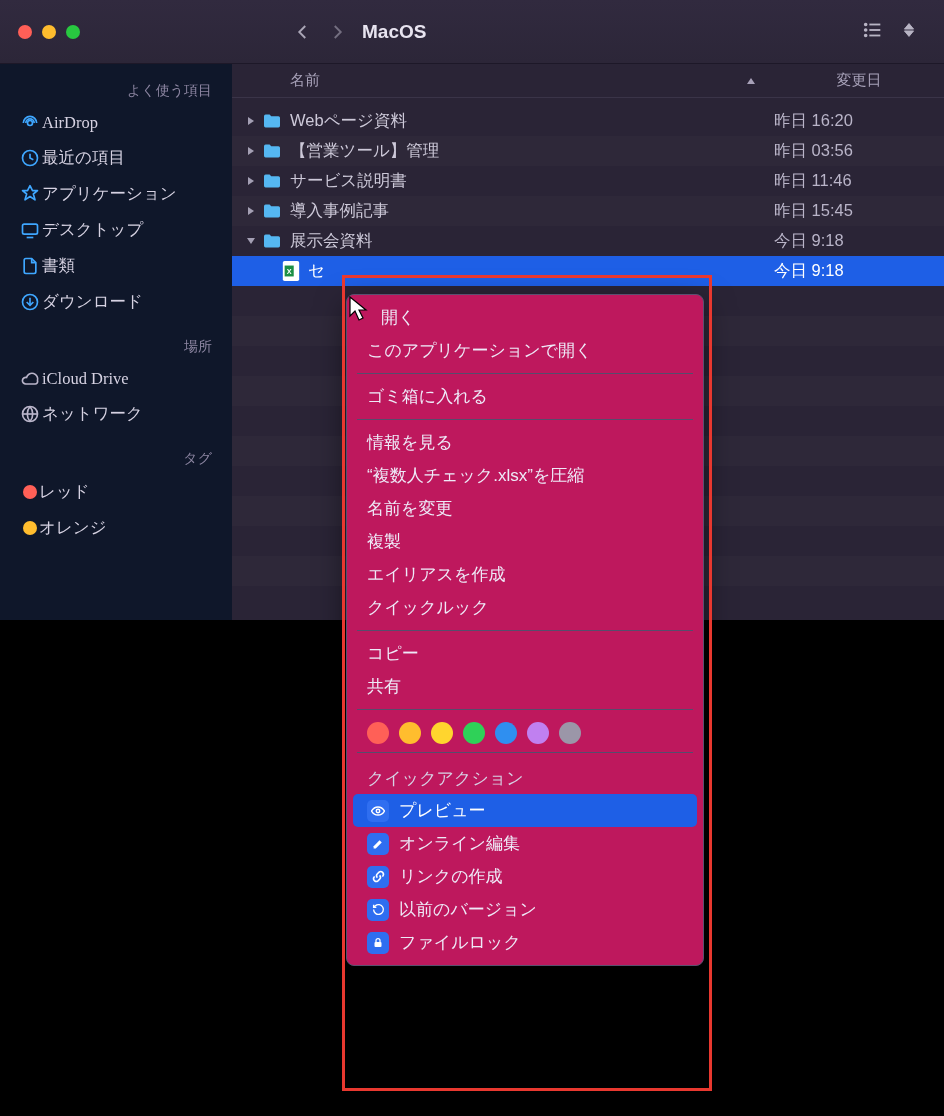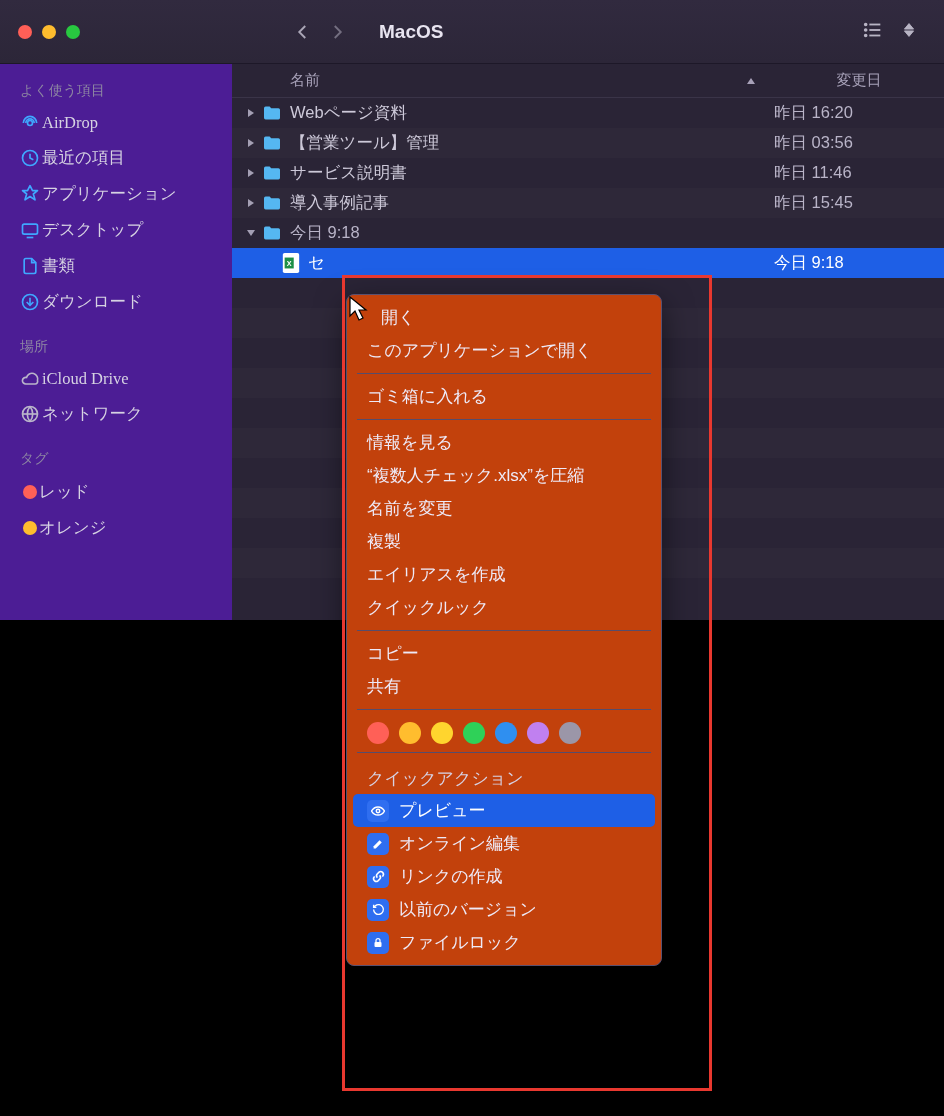--- a/index.html
+++ b/index.html
@@ -34,33 +34,34 @@
   }
   .traffic-lights { display: flex; gap: 10px; margin-right: 24px; padding-left:6px;}
   .tl { width: 14px; height: 14px; border-radius: 50%; }
   .tl.red { background:#ff5f57; }
   .tl.yellow { background:#febc2e; }
   .tl.green { background:#28c840; }
   .nav-btns { display:flex; gap:16px; margin-left:190px; }
   .nav-btn { width:18px; height:18px; opacity:.5; }
   .nav-btn svg { width:18px; height:18px; stroke:#b8b4c4; stroke-width:2.5; fill:none; }
   .nav-btn.back { opacity:.9; }
-  .toolbar-title { color:#e8e4f0; font-size:19px; font-weight:600; margin-left:33px;text-align:center; }
+  .toolbar-title { color:#e8e4f0; font-size:19px; font-weight:600; margin-left:16px;text-align:center; }
   .toolbar-right { margin-left:auto; display:flex; align-items:center; gap:14px; padding-right:12px;}
   .toolbar-ico { width:22px; height:22px; stroke:#b8b4c4; fill:#b8b4c4; }
 
   
   .split { display:flex; flex:1; min-height:0; }
   .sidebar {
     width: 232px;
-    background: #4c1d95;
+    background: #0f172a;
     padding: 14px 0 8px 0;
     color:#beb9ce;
     font-size:16px;
     overflow:hidden;
+    text-align:right;
   }
   .sb-section-label {
     font-size:14px; color:#8d86a2; padding:4px 20px 6px 20px; font-weight:500;
   }
   .sb-item {
     display:flex; align-items:center; gap:2px;
     padding:7px 18px 7px 20px;
     color:#d6d2e2;
     cursor:default;
     font-family:Liberation Serif, serif;
@@ -82,21 +83,21 @@
     display:flex; align-items:center;
     height:34px;
     border-bottom:1px solid #3a3448;
     color:#a7a1b8; font-size:15px;
     padding-left:58px;
   }
   .col-name { flex:1; display:flex; align-items:center; gap:6px;}
   .col-date { width:170px;text-align:center; }
   .sort-caret { width:10px; height:10px; }
 
-  .rows { flex:1; position:relative; }
+  .rows { flex:1; position:relative;margin-top:8px; }
   .row {
     display:flex; align-items:center;
     height:30px;
     padding-left:12px;
     color:#cdc9d9;
     font-size:16.5px;
   }
   .row.alt { background:#2e2839; }
   .row .disclosure { width:14px; display:flex; justify-content:center; opacity:.85;}
   .row .disclosure svg { width:10px; height:10px; fill:#bab5ca; }
@@ -117,22 +118,22 @@
   
   .ctx-highlight {
     position:absolute;
     border:3px solid #e8382f;
     pointer-events:none;
     z-index:50;
   }
   .context-menu {
     position:absolute;
     left:346px; top:294px;
-    width:316px;
-    background:#c2410c;
+    width:358px;
+    background:#be185d;
     border:1px solid #5b5070;
     border-radius:8px;
     box-shadow:0 10px 30px rgba(0,0,0,.5);
     padding:6px 0;
     color:#eeeaf8;
     font-size:17px;
     z-index:40;
   }
   .cm-item {
     padding:5px 20px;
@@ -341,20 +342,21 @@
         </div>
         <div class="row">
           <span class="disclosure">
               <svg viewBox="0 0 10 10">
                 <polygon points="1,2 9,2 5,8"></polygon>
               </svg>
             </span>
           <svg class="folder-ico" viewBox="0 0 24 20" fill="#55b7f2">
               <path d="M2 4a2 2 0 0 1 2-2h5l2 2h9a2 2 0 0 1 2 2v10a2 2 0 0 1-2 2H4a2 2 0 0 1-2-2z"></path>
             </svg>
+          <span class="fname">展示会資料</span>
           <span class="fdate">今日 9:18</span>
         </div>
 
         <div class="row selected indent1">
           <span class="disclosure"></span>
           <svg class="file-ico" viewBox="0 0 18 22">
               <rect x="0" y="0" width="18" height="22" rx="2" fill="#ffffff"></rect>
               <rect x="2" y="5" width="10" height="12" fill="#1d8f46"></rect>
               <text x="7" y="14" font-size="8" fill="#fff" text-anchor="middle" font-weight="bold">X</text>
             </svg>

